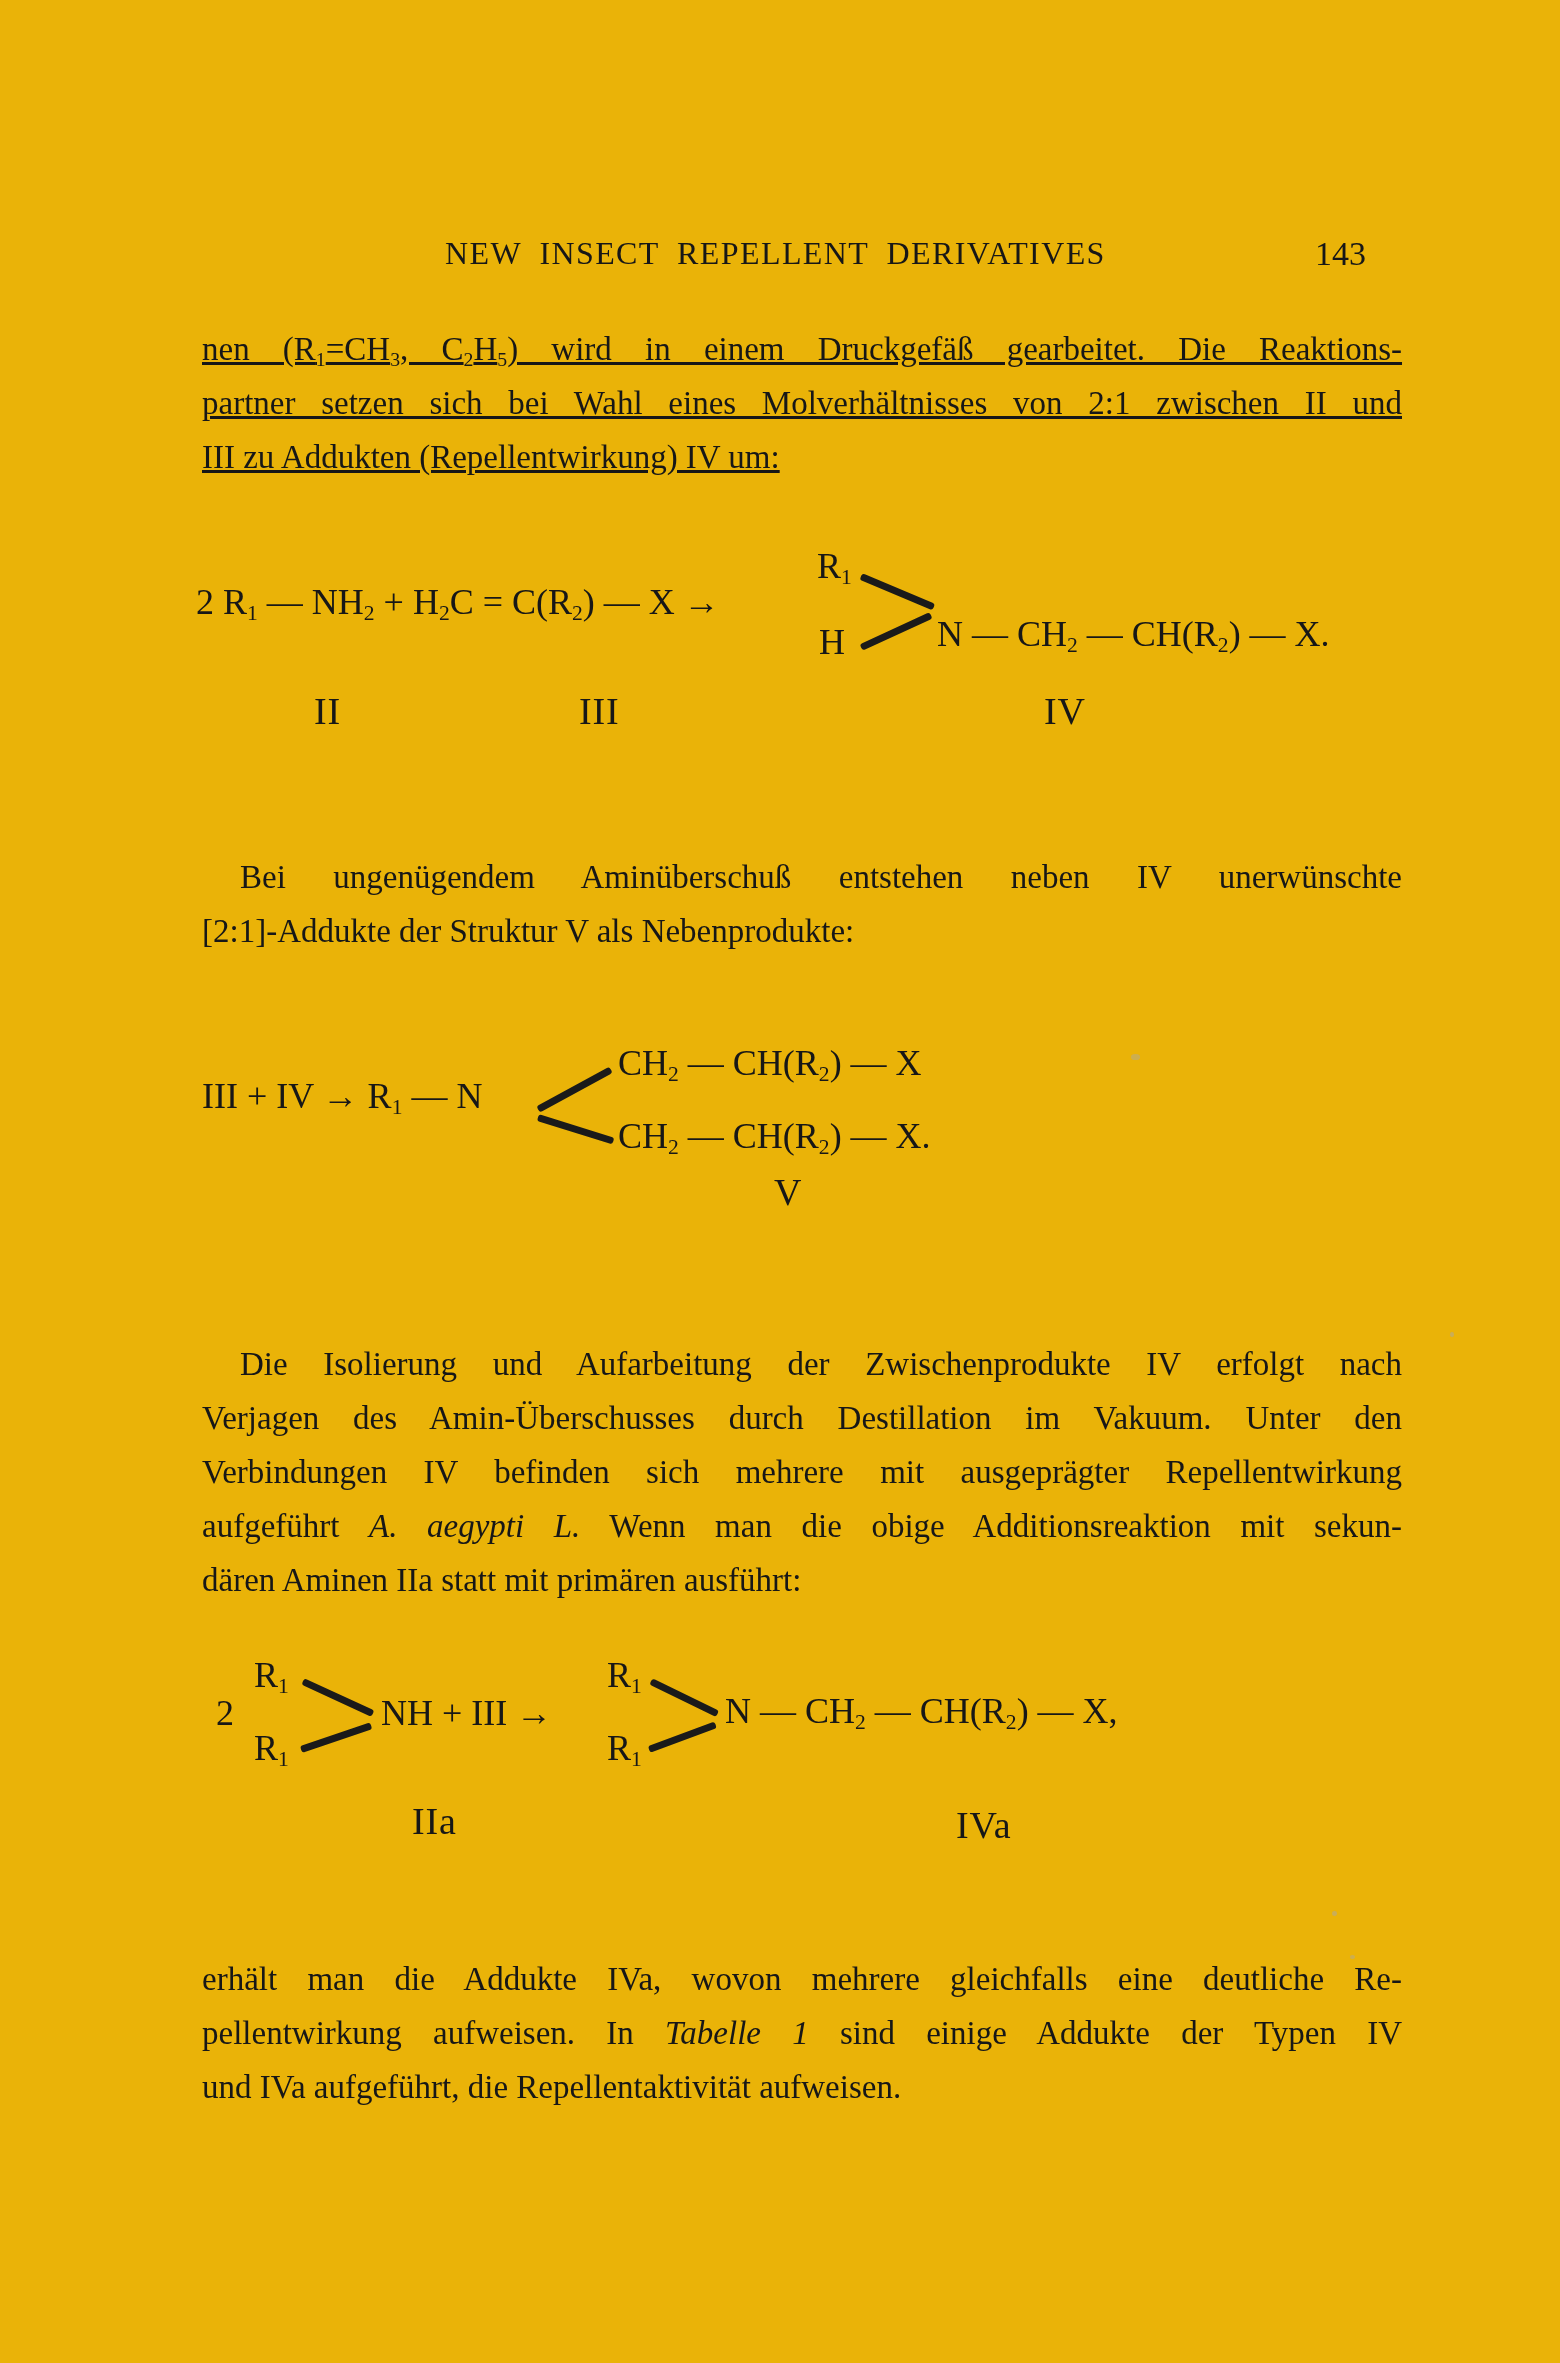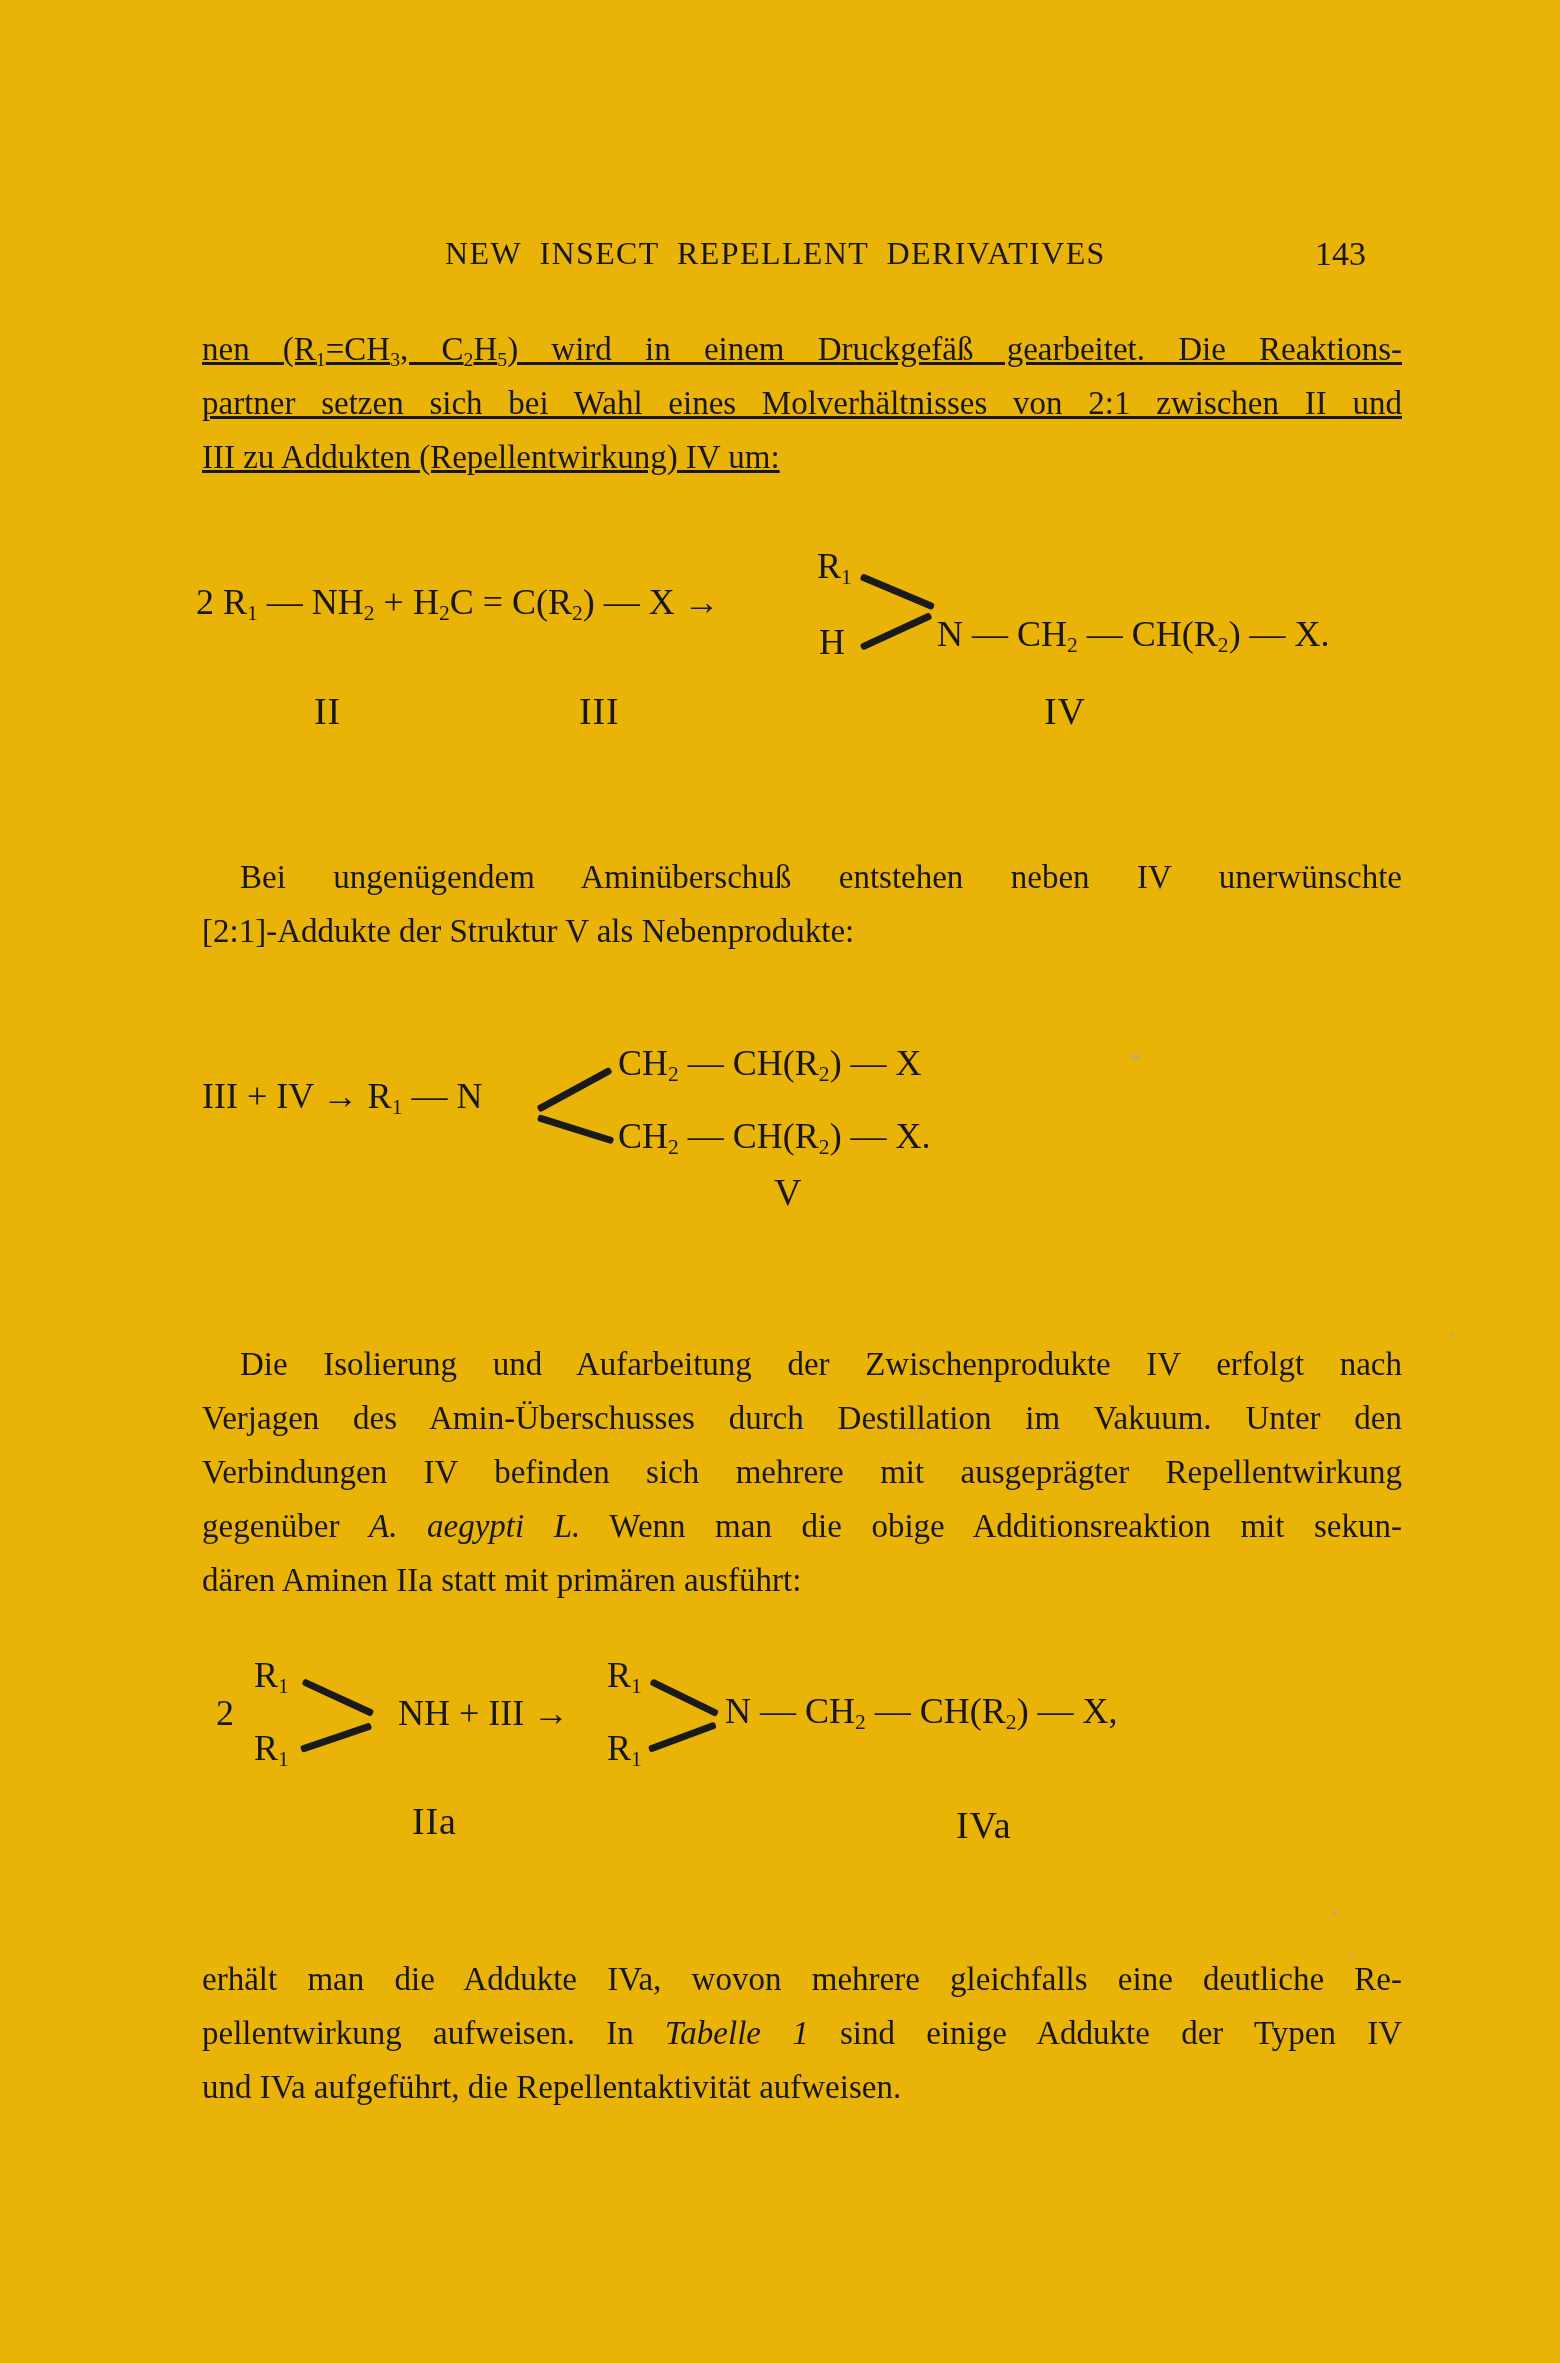--- a/index.html
+++ b/index.html
@@ -80,31 +80,31 @@
     <div class="bond" style="left:538px;top:1114px;width:79px;transform:rotate(17.4deg);"></div>
     <span class="formula" style="left:618px;top:1045px;"><span>CH</span><span class="sub">2</span><span> — CH(R</span><span class="sub">2</span><span>) — X</span></span>
     <span class="formula" style="left:618px;top:1118px;"><span>CH</span><span class="sub">2</span><span> — CH(R</span><span class="sub">2</span><span>) — X.</span></span>
     <span class="romlabel" style="left:774px;top:1173px;">V</span>
   </div>
 
   <div class="para" style="top:1337px;">
     <div class="pline indent"><span>Die Isolierung und Aufarbeitung der Zwischenprodukte IV erfolgt nach</span></div>
     <div class="pline"><span>Verjagen des Amin-Überschusses durch Destillation im Vakuum. Unter den</span></div>
     <div class="pline"><span>Verbindungen IV befinden sich mehrere mit ausgeprägter Repellentwirkung</span></div>
-    <div class="pline"><span>gegenüber </span><span class="ital">A. aegypti L.</span><span> Wenn man die obige Additionsreaktion mit sekun-</span></div>
+    <div class="pline"><span>aufgeführt </span><span class="ital">A. aegypti L.</span><span> Wenn man die obige Additionsreaktion mit sekun-</span></div>
     <div class="pline last"><span>dären Aminen IIa statt mit primären ausführt:</span></div>
   </div>
 
   <div style="position:absolute;left:0;top:0;">
     <span class="formula" style="left:216px;top:1695px;">2</span>
     <span class="formula" style="left:254px;top:1657px;"><span>R</span><span class="sub">1</span></span>
     <span class="formula" style="left:254px;top:1730px;"><span>R</span><span class="sub">1</span></span>
     <div class="bond" style="left:303px;top:1678px;width:77px;transform:rotate(24.7deg);"></div>
     <div class="bond" style="left:301px;top:1746px;width:74px;transform:rotate(-18.7deg);"></div>
-    <span class="formula" style="left:398px;top:1695px;"><span>NH + III →</span></span>
+    <span class="formula" style="left:381px;top:1695px;"><span>NH + III →</span></span>
     <span class="formula" style="left:607px;top:1657px;"><span>R</span><span class="sub">1</span></span>
     <span class="formula" style="left:607px;top:1730px;"><span>R</span><span class="sub">1</span></span>
     <div class="bond" style="left:651px;top:1678px;width:74px;transform:rotate(25.9deg);"></div>
     <div class="bond" style="left:649px;top:1746px;width:71px;transform:rotate(-20.4deg);"></div>
     <span class="formula" style="left:725px;top:1693px;"><span>N — CH</span><span class="sub">2</span><span> — CH(R</span><span class="sub">2</span><span>) — X,</span></span>
     <span class="romlabel" style="left:412px;top:1802px;">IIa</span>
     <span class="romlabel" style="left:956px;top:1806px;">IVa</span>
   </div>
 
   <div class="para" style="top:1952px;">

